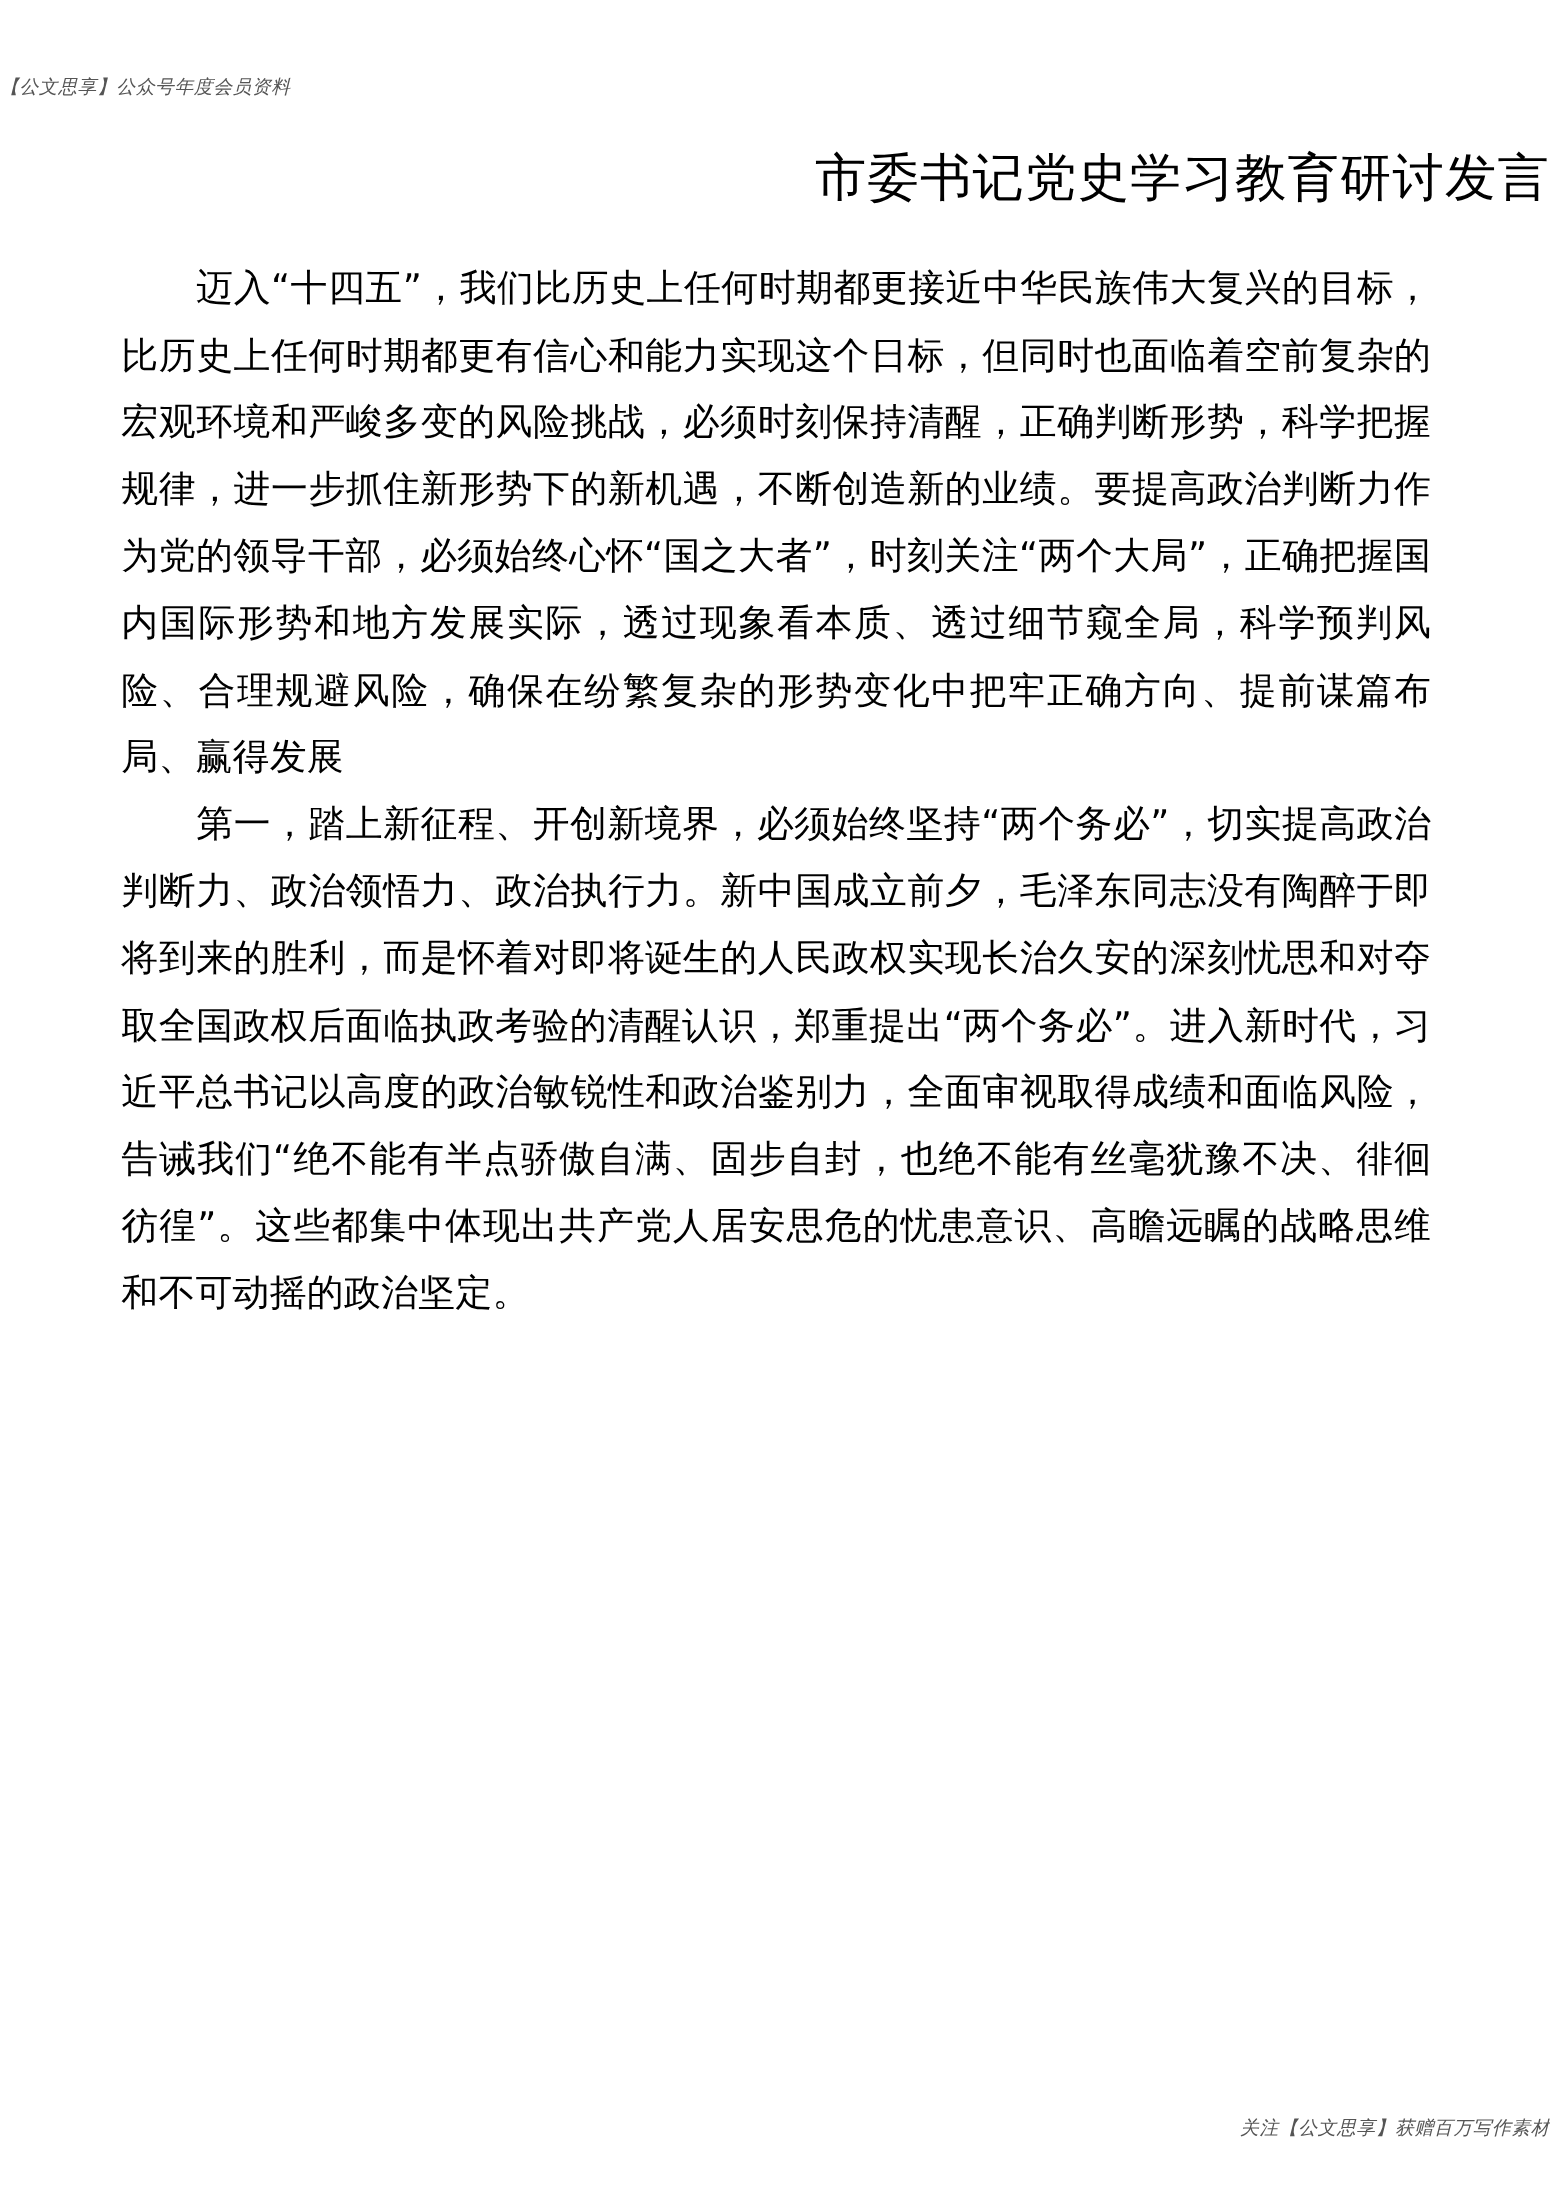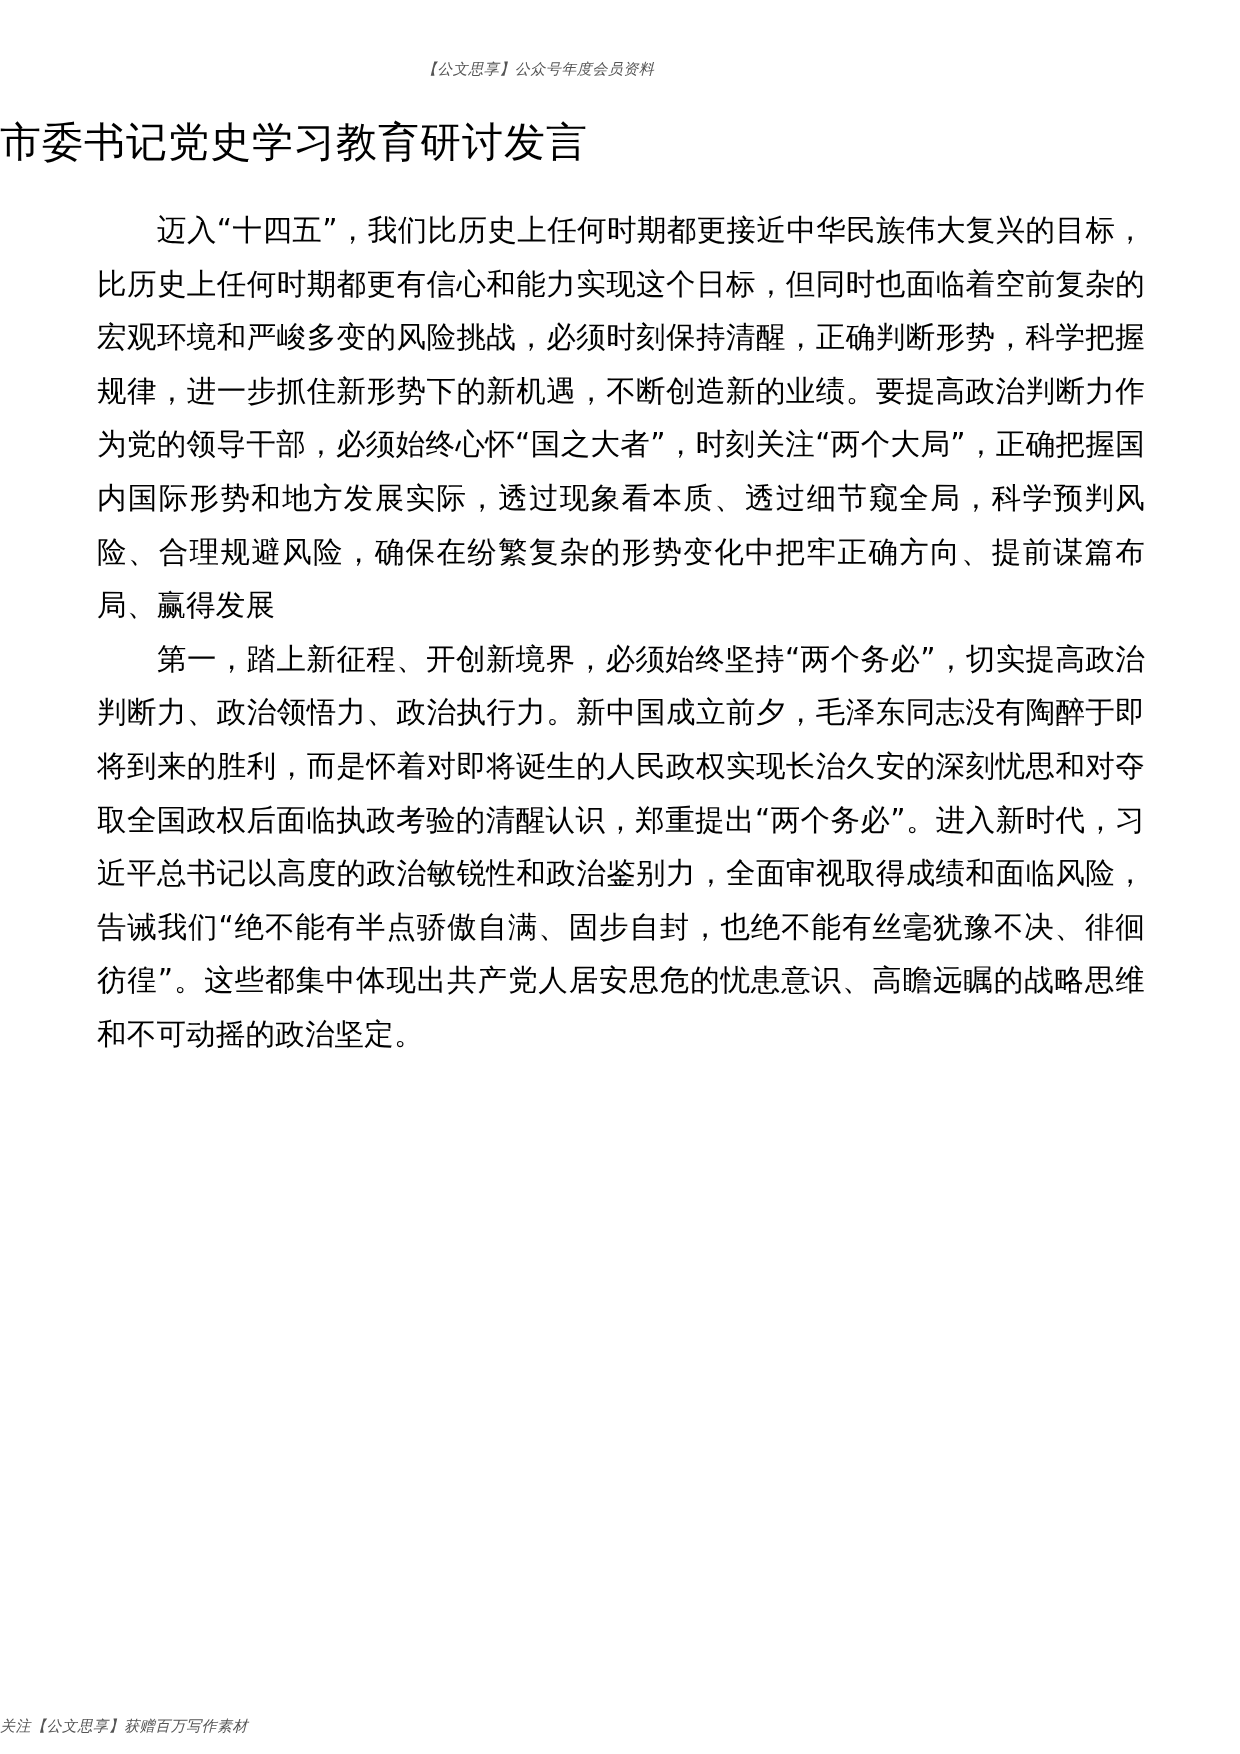--- a/index.html
+++ b/index.html
@@ -13,32 +13,31 @@
     position: relative;
     overflow: hidden;
     font-family: "DejaVu Sans", "Liberation Sans", sans-serif;
     color: #000000;
   }
   .page-header {
     position: absolute;
     top: 60px;
     left: 0;
     width: 1076px;
-    text-align: center;
     font-size: 15px;
     font-style: italic;
     color: #555555;
     letter-spacing: 0.5px;
   }
   .doc-title {
     position: absolute;
     top: 112px;
     left: 0;
     width: 1240px;
-    text-align: left;
+    text-align: right;
     font-size: 41px;
     line-height: 60px;
     letter-spacing: 1px;
     color: #000000;
     margin: 0;
     font-weight: normal;
   }
   .doc-body {
     position: absolute;
     top: 204px;
@@ -52,26 +51,25 @@
     text-indent: 60px;
     text-align: justify;
     letter-spacing: 0.2px;
     word-break: break-all;
   }
   .page-footer {
     position: absolute;
     top: 1693px;
     left: 0;
     width: 1240px;
-    text-align: left;
+    text-align: right;
     font-size: 15px;
     font-style: italic;
     color: #555555;
     letter-spacing: 0.5px;
-    margin-top: 24px;
   }
 </style>
 </head>
 <body>
 
 <div class="page-header">【公文思享】公众号年度会员资料</div>
 
 <h1 class="doc-title">市委书记党史学习教育研讨发言</h1>
 
 <div class="doc-body">

